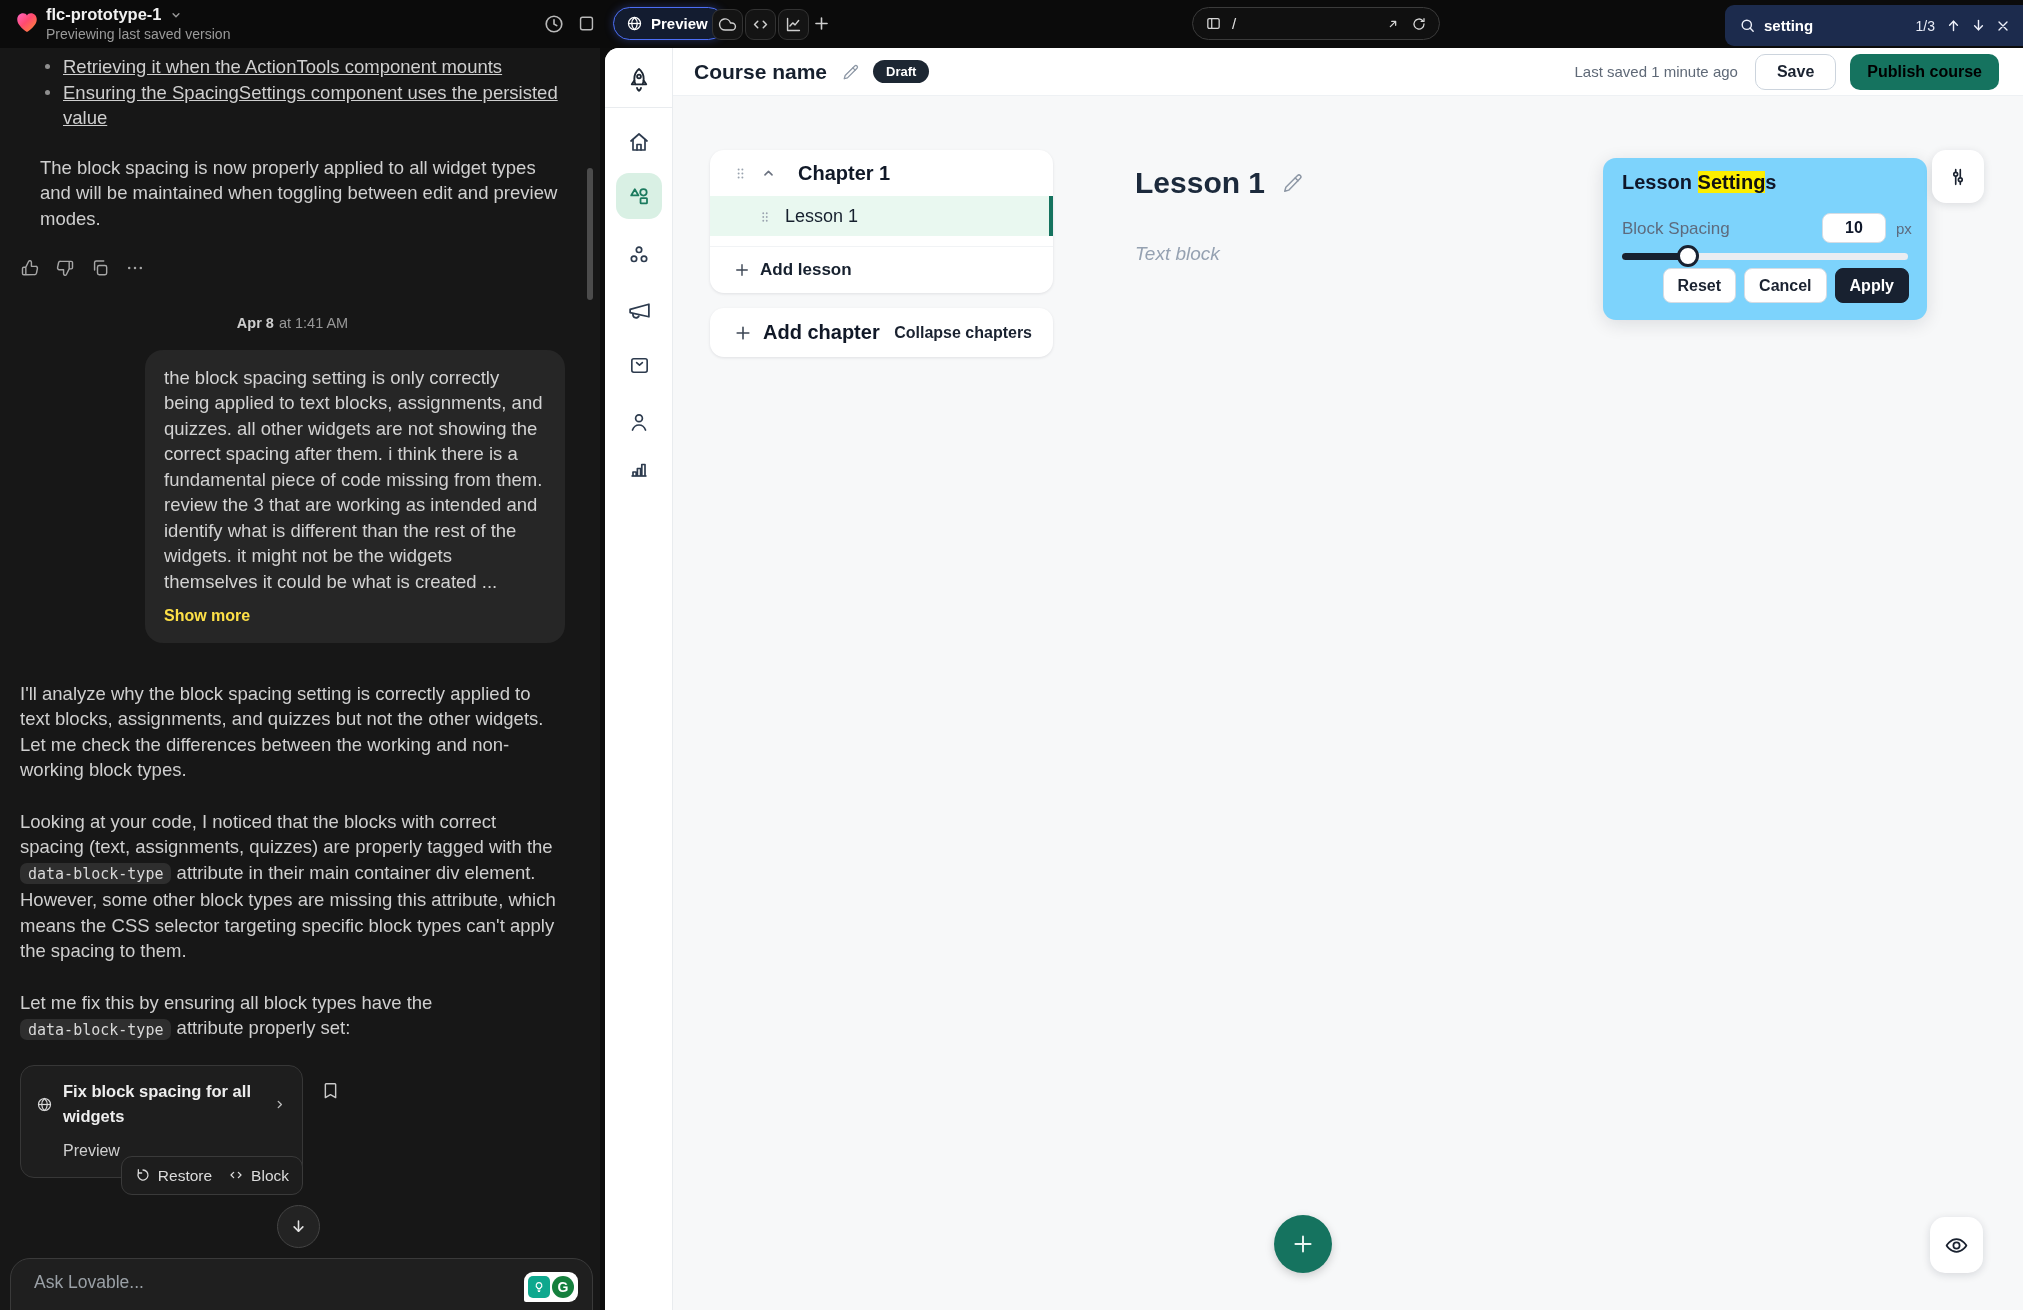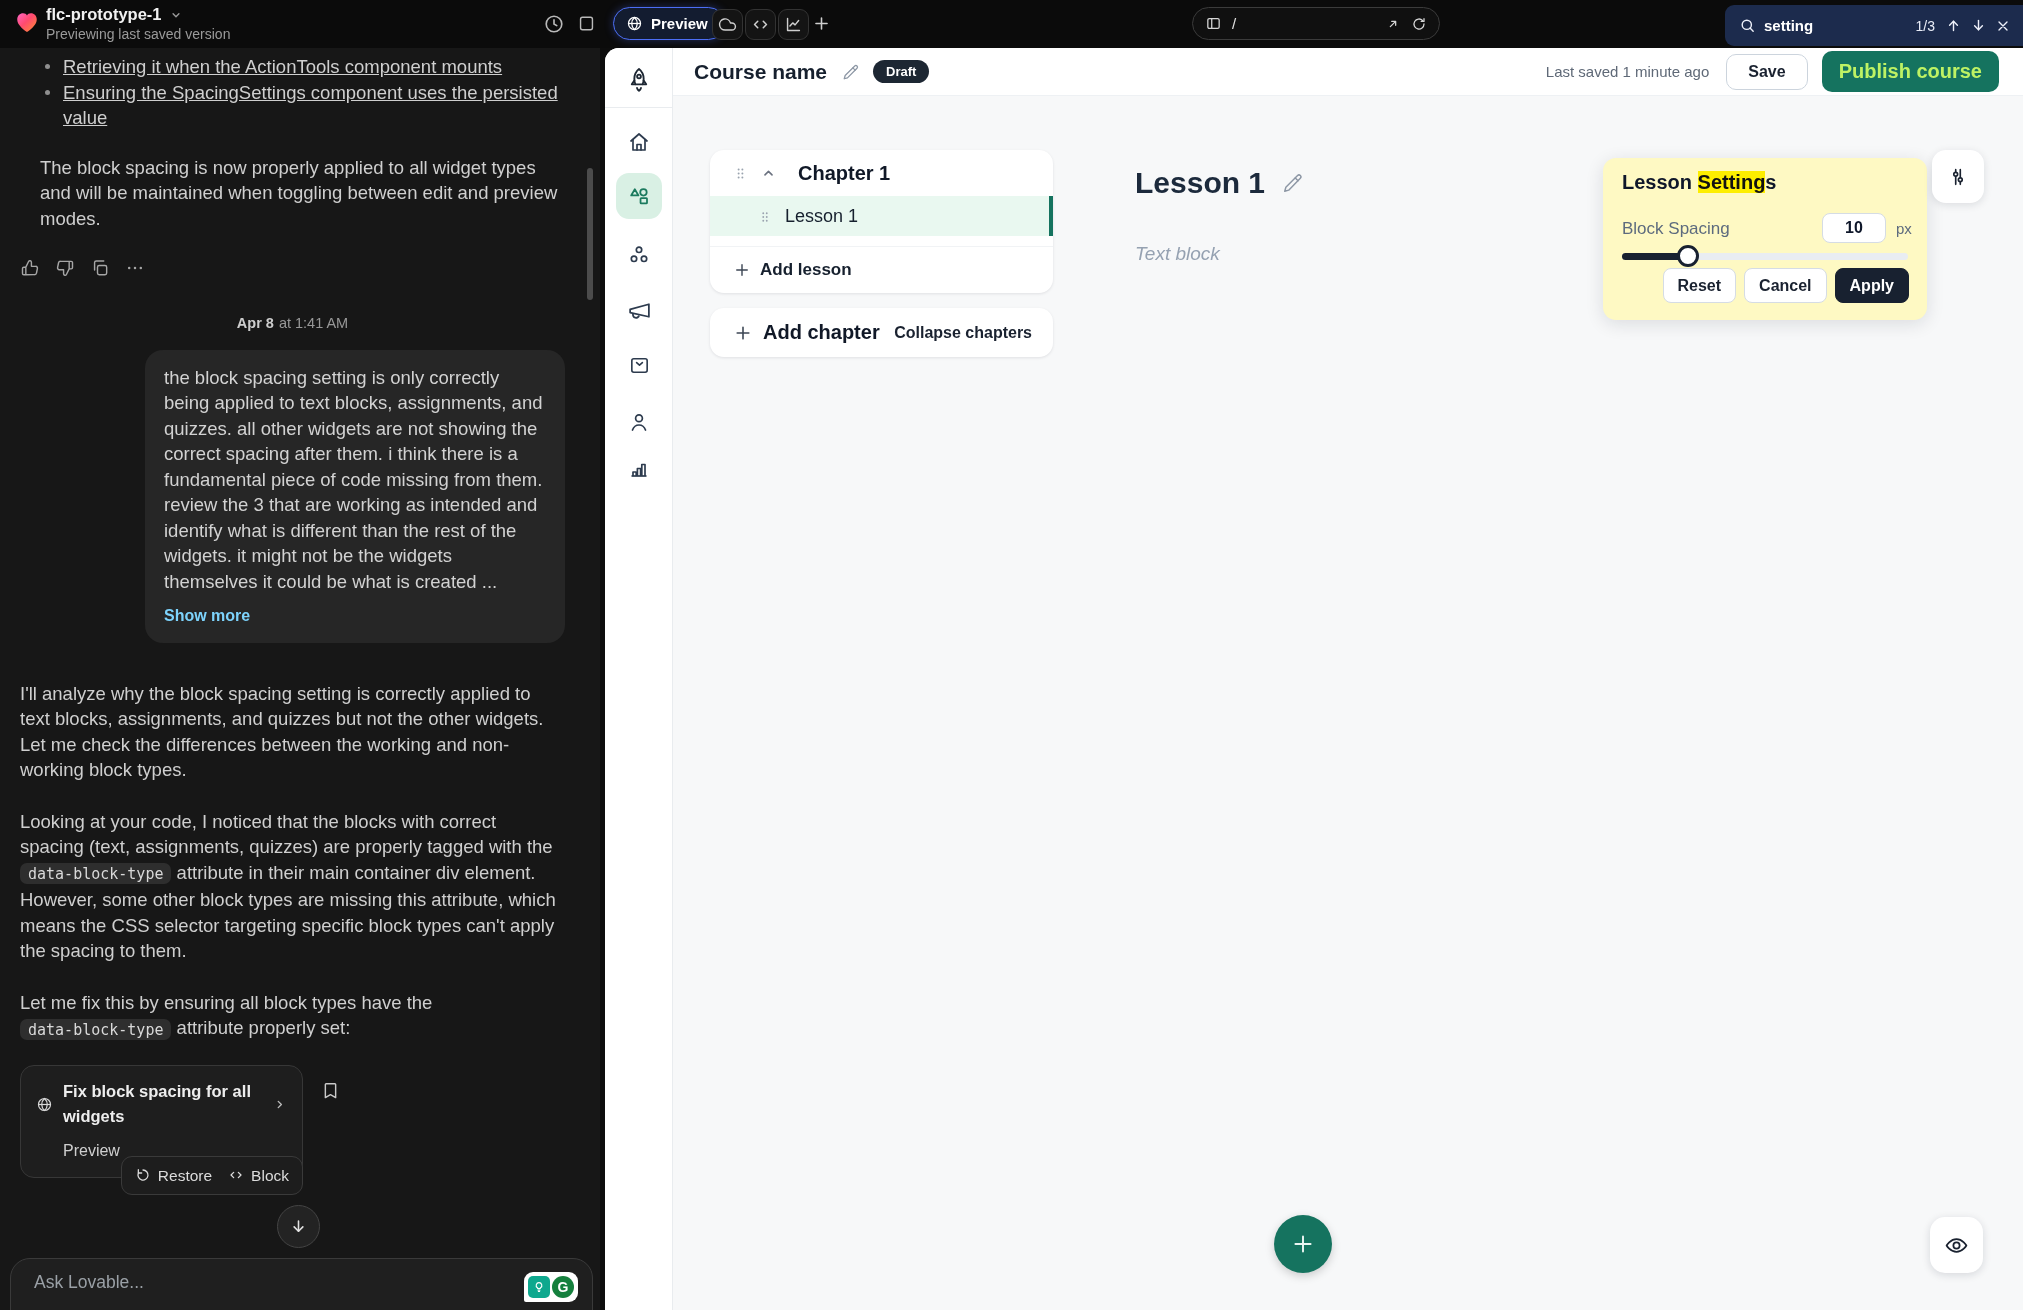--- a/index.html
+++ b/index.html
@@ -40,21 +40,21 @@
   ul.bullets li { position:relative; padding-left:43px; }
   ul.bullets li::before { content:""; position:absolute; left:25px; top:10px; width:5px; height:5px;
     border-radius:50%; background:#8f8f8f; }
   p.msg { margin-top:24px;margin-left:20px; }
   .action-row { display:flex; align-items:center; gap:15px; margin-top:27px; color:#a6a6a6; }
   .action-row .abtn { display:flex; align-items:center; justify-content:center; }
   .ts { margin-top:33px; text-align:center; font-size:14.5px; color:#989898; }
   .ts .ts-date { color:#cdcdcd; font-weight:600; margin-right:5px; }
   .bubble { margin-top:13px; margin-left:auto; width:420px; background:#262626; border-radius:18px;
     padding:15px 19px 14px 19px; color:#d2d2d2; }
-  .show-more { margin-top:9px; font-size:16px; font-weight:700; color:#7dd3fc; }
+  .show-more { margin-top:9px; font-size:16px; font-weight:700; color:#fde047; }
   p.para { margin-top:26px; }
   p.para.first { margin-top:38px; }
   .seg-code { font-family:"DejaVu Sans Mono", monospace; font-size:15px; background:#2e2e2e;
     color:#d9d9d9; padding:1.5px 8px; border-radius:7px; white-space:nowrap; }
   .seg-mark { background:#fdee00; color:#111; }
   .version-wrap { position:relative; margin-top:22px; width:283px; }
   .version-card { background:#1e1e1e; border:1px solid #373737; border-radius:14px; padding:13px 15px 14px 15px; }
   .vc-row1 { display:flex; align-items:center; gap:10px; color:#ededed; font-size:16.5px; font-weight:700; }
   .vc-row1 .chev { color:#bdbdbd; margin-left:4px; }
   .vc-sub { margin-left:27px; margin-top:8px; font-size:16px; color:#cfcfcf; }
@@ -94,21 +94,21 @@
   #app-header { position:absolute; left:68px; right:0; top:0; height:48px; background:#fff;
     border-bottom:1px solid #eef1f4; display:flex; align-items:center; padding:0 24px 0 21px; z-index:2; }
   .course-name { font-size:21px; font-weight:700; color:#16202e; }
   .hdr-pencil { color:#8d97a5; margin-left:15px; }
   .draft-badge { margin-left:13px; background:#1d2733; color:#fff; font-size:13px; font-weight:700;
     padding:4px 13px; border-radius:999px; }
   .last-saved { margin-left:auto; font-size:15px; color:#5f6977; }
   .save-btn { margin-left:17px; background:#fff; border:1px solid #ccd4dd; border-radius:10px;
     padding:8px 21px; font-size:16px; font-weight:600; color:#1a2230; }
   .publish-btn { margin-left:14px; background:#15735f; border:none; border-radius:10px;
-    padding:9px 17px; font-size:20px; font-weight:600; color:#bef264; }
+    padding:9px 17px; font-size:16px; font-weight:600; color:#000000; }
   #app-content { position:absolute; left:68px; right:0; top:48px; bottom:0; background:#f7f8f9; }
 
   
   .chapter-card { position:absolute; left:37px; top:54px; width:343px; background:#fff; border-radius:14px;
     box-shadow:0 1px 3px rgba(16,24,40,.1); overflow:hidden; }
   .ch-row1 { height:46px; display:flex; align-items:center; padding-left:23px; gap:12px; }
   .ch-title { font-size:20px; font-weight:700; color:#101827; margin-left:9px; }
   .drag { color:#9aa3af; }
   .chev-up { color:#6b7280; }
   .lesson-row { height:40px; background:#e9f8f0; border-right:4px solid #15735f; display:flex;
@@ -124,21 +124,21 @@
   .collapse-label { margin-left:auto; font-size:16px; font-weight:700; color:#1a2230; }
   .plus-ic { color:#3c4654; }
 
   
   .lesson-heading { position:absolute; left:462px; top:70px; display:flex; align-items:center; gap:17px; }
   .lesson-heading .lh-text { font-size:30px; font-weight:700; color:#1c2a3c; }
   .lesson-heading .lh-pencil { color:#8d97a5; }
   .text-block-ph { position:absolute; left:462px; top:147px; font-size:19px; font-style:italic; color:#95a1b1; }
 
   
-  .settings-card { position:absolute; left:930px; top:62px; width:324px; height:162px; background:#fef9c3;
+  .settings-card { position:absolute; left:930px; top:62px; width:324px; height:162px; background:#7dd3fc;
     border-radius:13px; box-shadow:0 4px 18px rgba(16,24,40,.12); }
   .sc-title { position:absolute; left:19px; top:13px; font-size:20px; font-weight:700; color:#0f172a; }
   .sc-label { position:absolute; left:19px; top:61px; font-size:17px; color:#5d6b7e; }
   .sc-input { position:absolute; left:219px; top:55px; width:64px; height:30px; border:1px solid #d5dce4;
     border-radius:8px; text-align:center; font-size:16px; font-weight:600; color:#0f172a;
     font-family:"Liberation Sans", sans-serif; background:#fff; }
   .sc-unit { position:absolute; left:293px; top:62px; font-size:15px; color:#5d6b7e; }
   .sc-track { position:absolute; left:19px; top:95px; width:286px; height:7px; border-radius:4px; background:#e9edf2; }
   .sc-fill { position:absolute; left:0; top:0; width:66px; height:7px; border-radius:4px; background:#182130; }
   .sc-thumb { position:absolute; left:55px; top:-8px; width:22px; height:22px; border-radius:50%;

